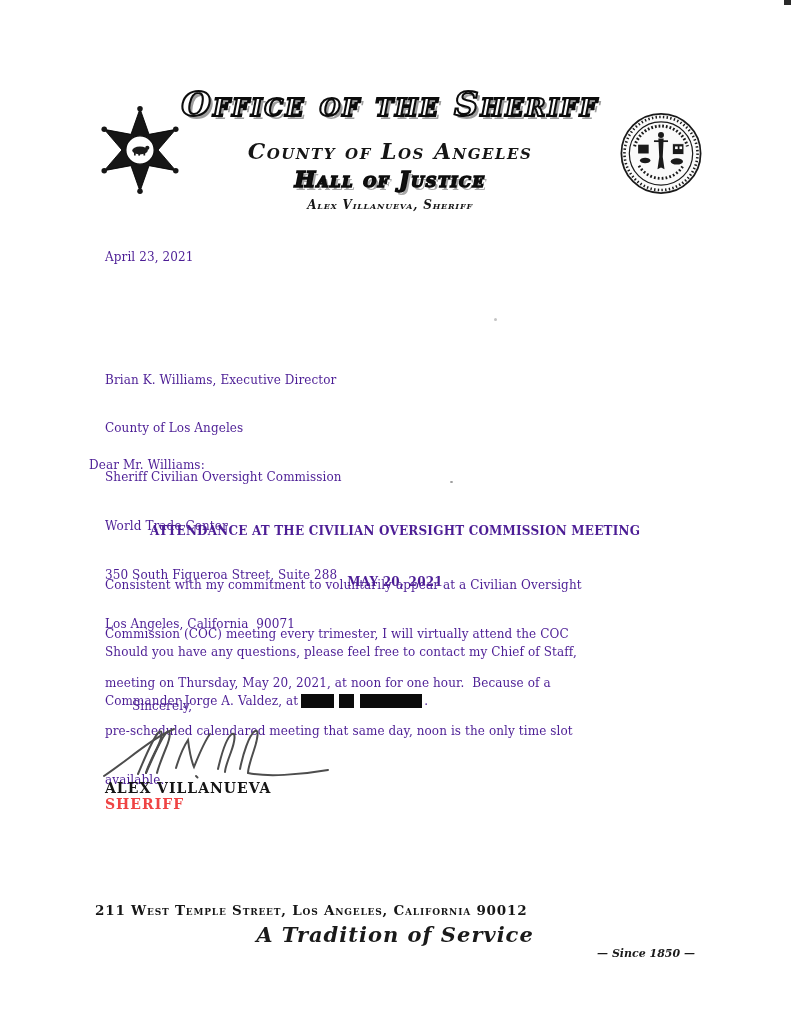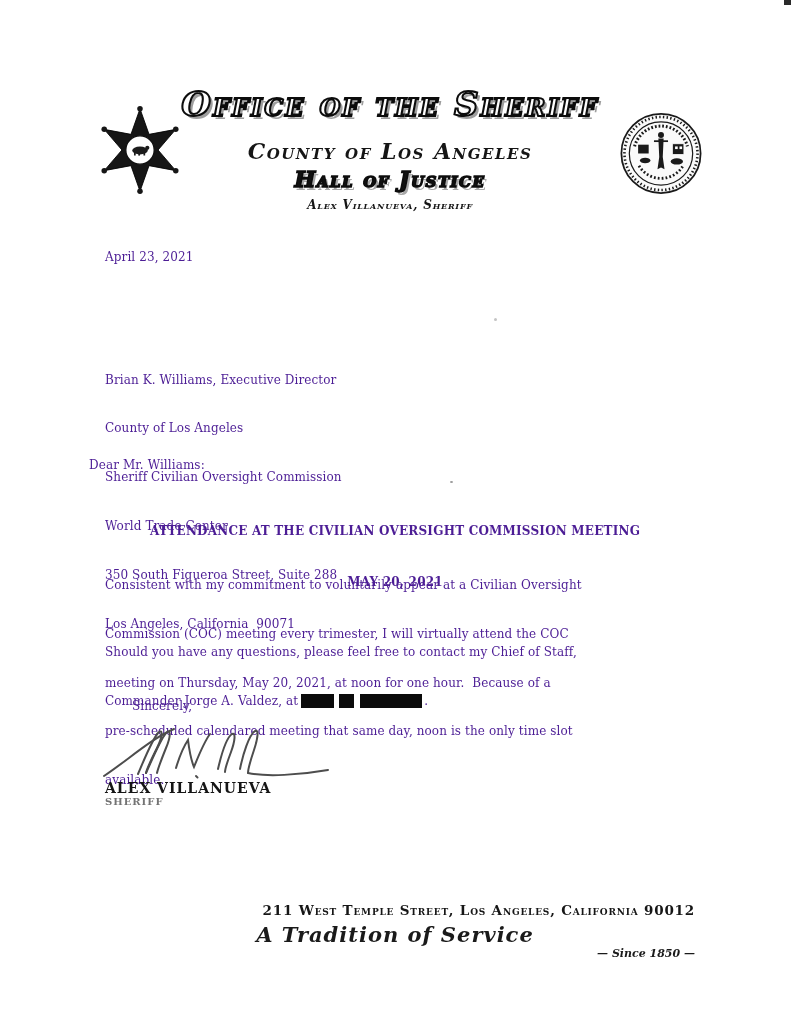--- a/index.html
+++ b/index.html
@@ -66,36 +66,36 @@
   .recipient      { left: 105px; top: 339px; line-height: 16.3px; }
   .salutation     { left: 89px; top: 457px; text-align: center; }
   .subject-block  { left: 105px; top: 489px; width: 580px; text-align: center;
                     font-weight: bold; line-height: 17px; letter-spacing: 0.2px; }
   .paragraph-1    { left: 105px; top: 545px; width: 600px; }
   .paragraph-2    { left: 105px; top: 612px; width: 600px; }
   .closing        { left: 105px; top: 698px; margin-left: 27px; }
   .signature      { left: 100px; top: 724px; }
   .signer-name    { left: 105px; top: 780px; font-size: 14px; font-weight: bold;
                     letter-spacing: 1px; color: #151515; }
-  .signer-title   { left: 105px; top: 796px; font-size: 10px; font-weight: bold;
-                    letter-spacing: 1px; color: #737373; }
+  .signer-title   { left: 105px; top: 796px; font-size: 14px; font-weight: bold;
+                    letter-spacing: 1px; color: #ef4444; }
 
   .redaction {
     display: inline-block;
     background: #0b0b0b;
     height: 14px;
     vertical-align: -3px;
   }
   .redaction.r1 { width: 33px; margin-left: 3px; }
   .redaction.r2 { width: 15px; margin-left: 5px; }
   .redaction.r3 { width: 62px; margin-left: 6px; margin-right: 2px; }
 
   
   .footer-address {
-    left: 95px; top: 902px; width: 600px; text-align: right;
+    left: 95px; top: 902px; width: 600px; text-align: left;
     font-size: 13.5px; font-weight: bold;
     font-variant: small-caps;
     letter-spacing: 0.8px;
     color: #161616;
   }
   .footer-motto {
     left: 95px; top: 922px; width: 600px; text-align: center;
     font-size: 21px; font-style: italic; font-weight: bold;
     letter-spacing: 1px;
     color: #1a1a1a;

